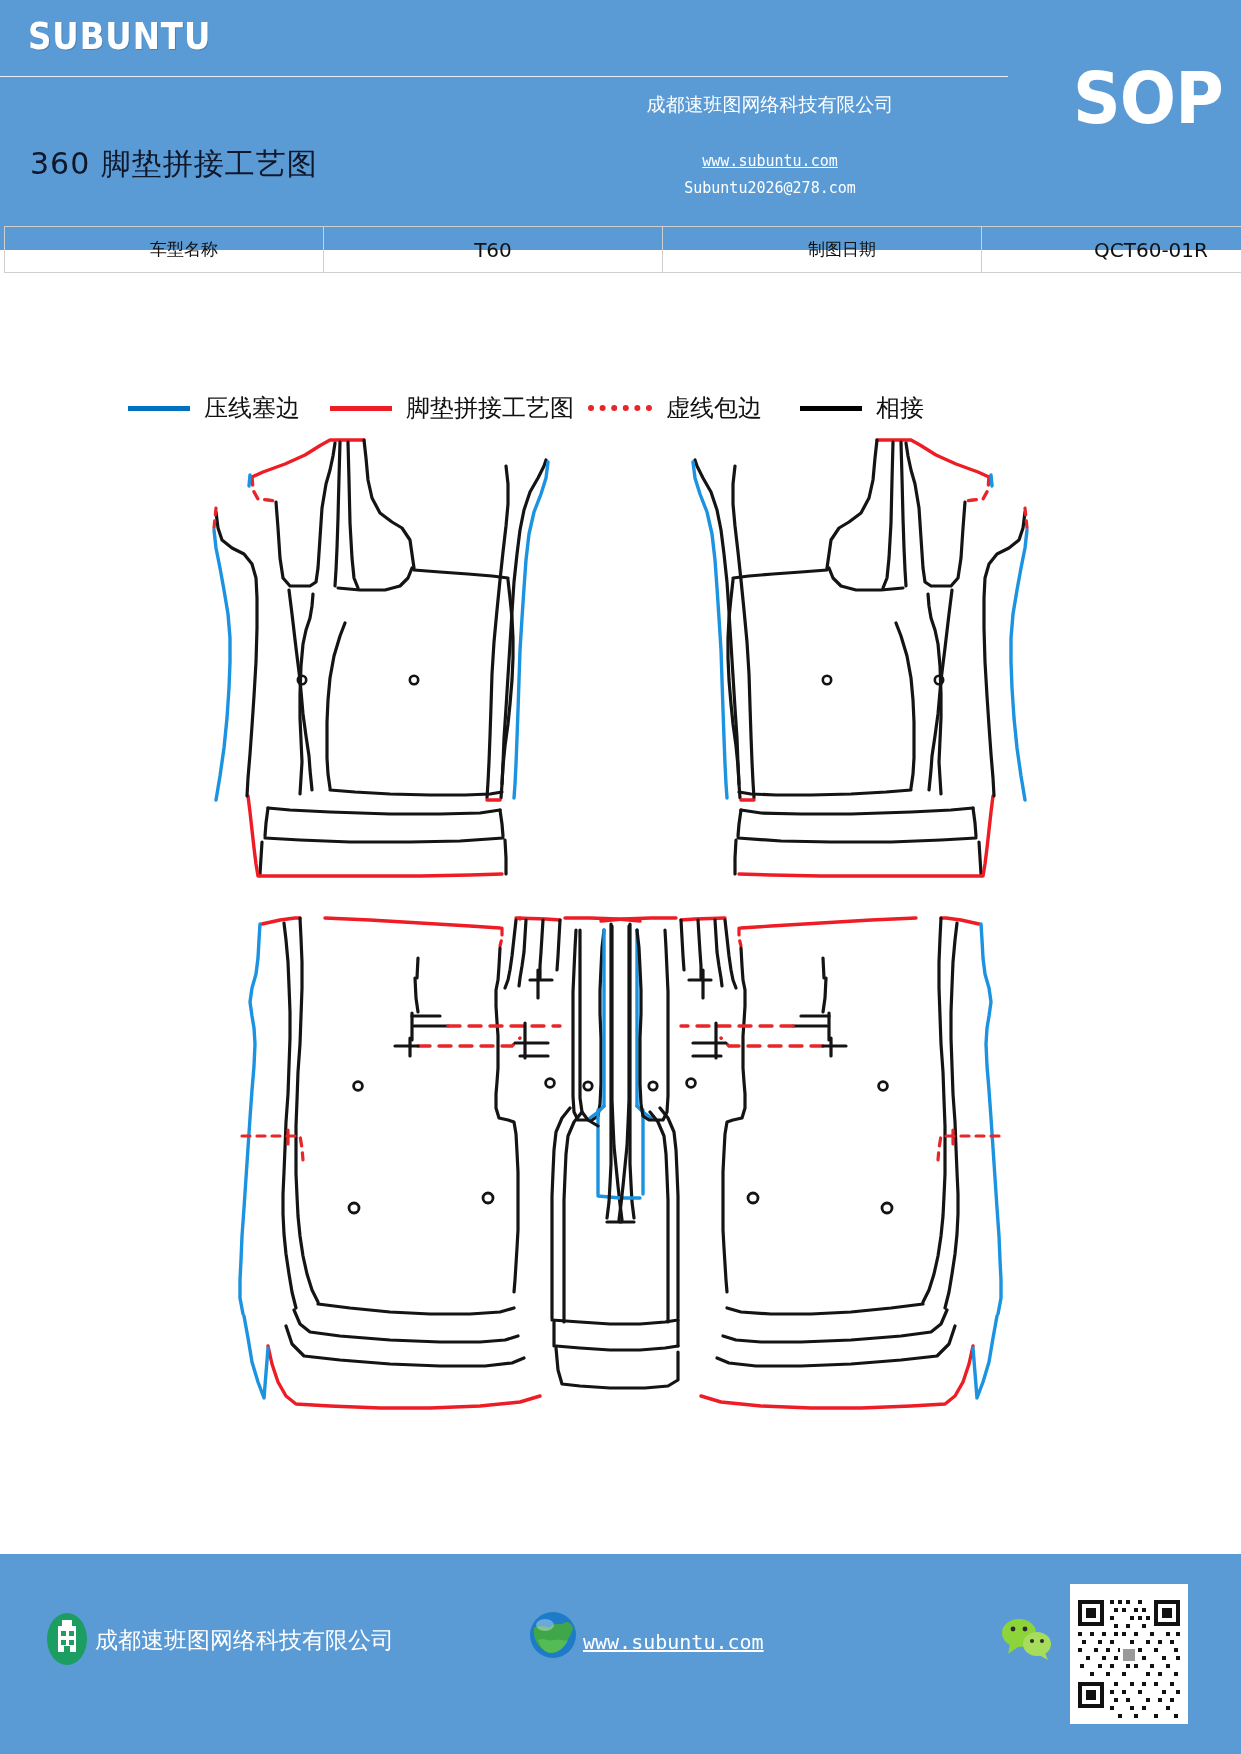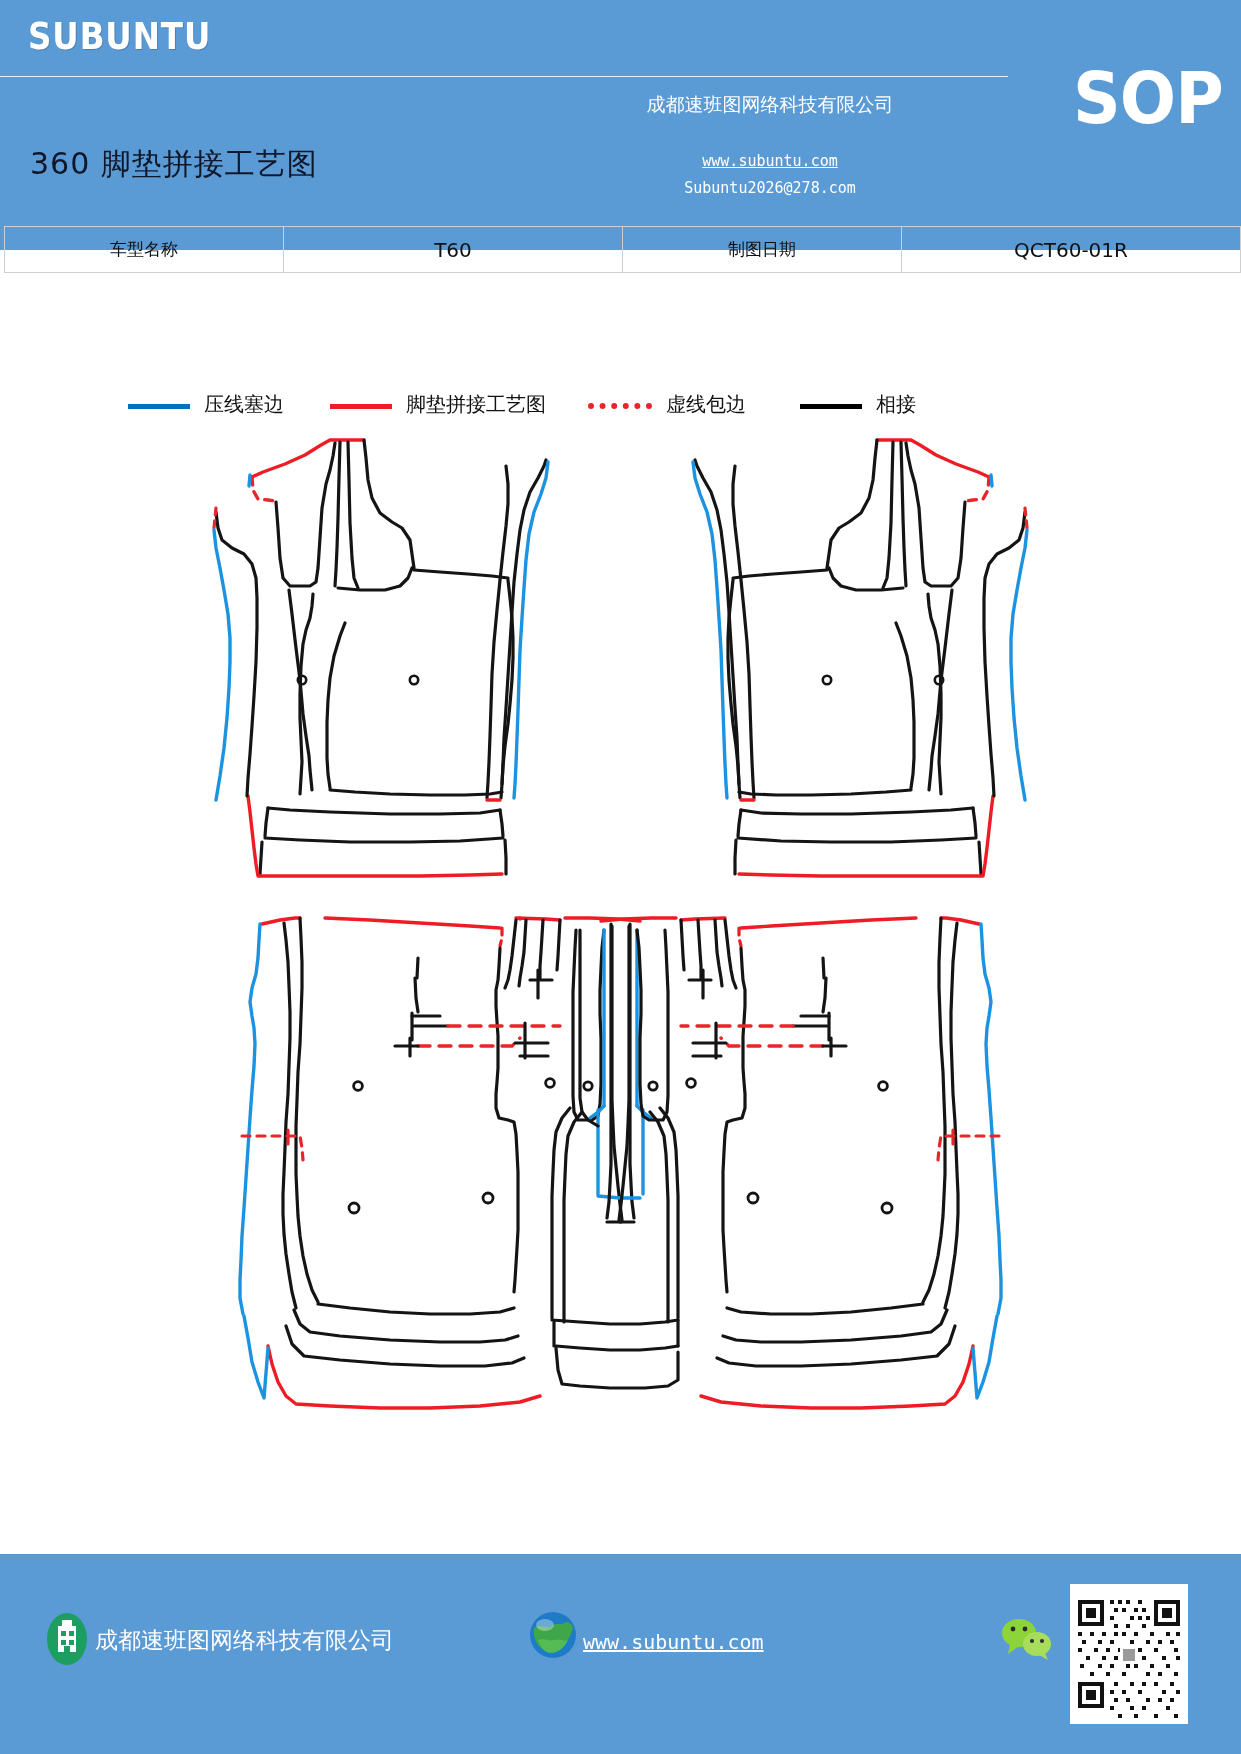--- a/index.html
+++ b/index.html
@@ -111,21 +111,21 @@
   .info-table td {
     border: 1px solid #cfcfcf;
     height: 45px;
     text-align: center;
     vertical-align: middle;
     font-family: "DejaVu Sans", sans-serif;
     font-size: 17px;
     color: #111;
     padding: 0;
   }
-  .info-table td.label { width: 278px; }
+  .info-table td.label { width: 278px; padding-left: 40px; }
   .info-table td.value { width: 338px; font-size: 20px; }
 
   
   .legend {
     position: absolute;
     left: 0; top: 392px;
     width: 1241px;
     height: 40px;
   }
   .legend-item {
@@ -134,22 +134,22 @@
     align-items: center;
     gap: 14px;
     white-space: nowrap;
   }
   .legend-swatch { width: 62px; height: 5px; display: block; }
   .legend-swatch.dotted {
     height: 0; border-top: 6px dotted #E8262A;
     width: 64px;
   }
   .legend-label {
-    font-family: Liberation Mono, monospace;
-    font-size: 20px;
+    font-family: Liberation Serif, serif;
+    font-size: 24px;
     color: #111;
     line-height: 1;
   }
 
   
   .drawing {
     position: absolute;
     left: 0; top: 418px;
     width: 1241px;
     height: 1020px;

